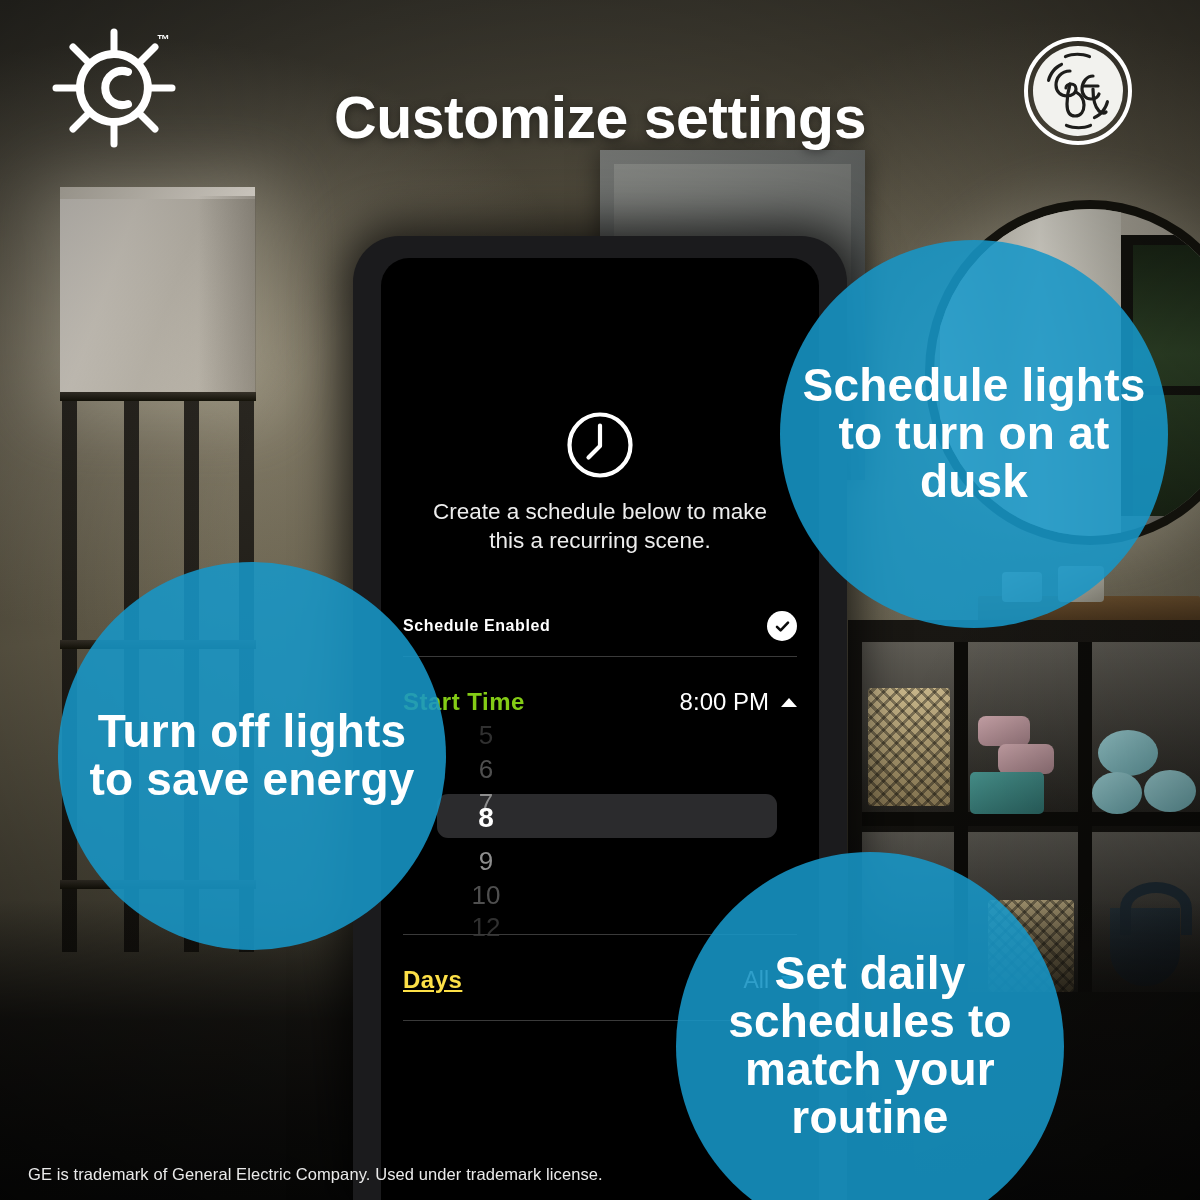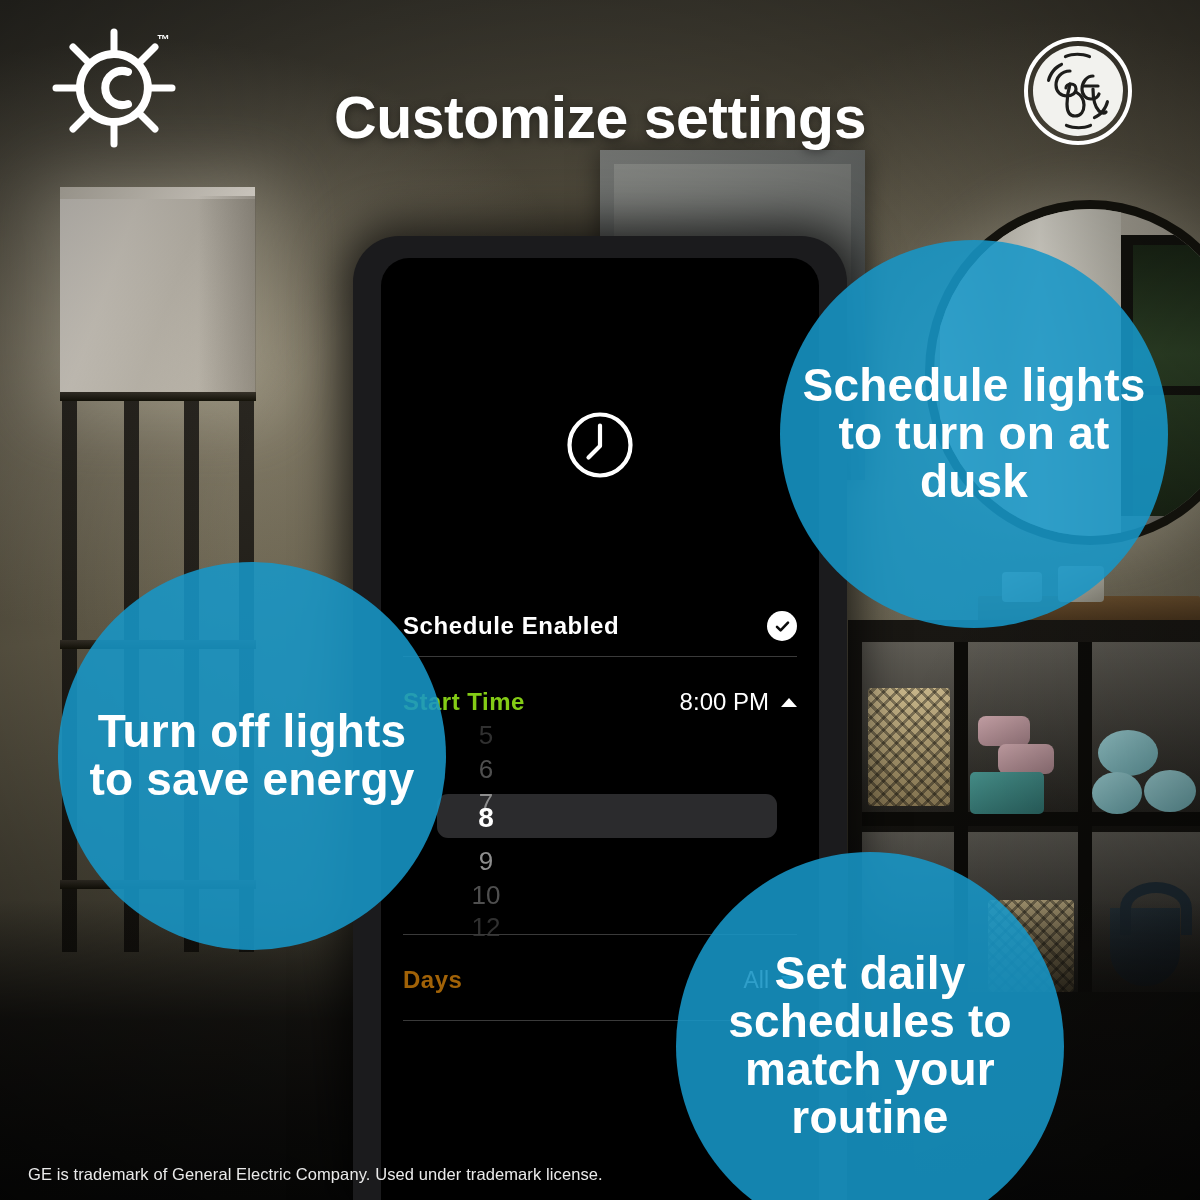--- a/index.html
+++ b/index.html
@@ -171,21 +171,21 @@
   .schedule-desc {
     position:absolute; left:38px; right:38px; top:240px; text-align:center;
     color:#ededed; font-size:22.5px; line-height:1.28; font-weight:400;
   }
 
   .row {
     position:absolute; left:22px; right:22px; display:flex; align-items:center;
     justify-content:space-between; color:#fff;
   }
   .row-enabled { top:345px; height:46px; }
-  .row-enabled .lbl { font-size:24px; font-weight:700; letter-spacing:.6px; }
+  .row-enabled .lbl { font-size:16px; font-weight:700; letter-spacing:.6px; }
   .check-circle {
     width:30px; height:30px; border-radius:50%; background:#fff;
     display:flex; align-items:center; justify-content:center;
   }
   .check-circle svg { display:block; }
 
   .hr { position:absolute; left:22px; right:22px; height:1px; background:#3a3a3a; }
   .hr1 { top:398px; }
   .hr2 { top:676px; }
 
@@ -210,21 +210,21 @@
     position:absolute; left:0; width:100%; text-align:center;
     font-size:26px; color:#6d6d6d; font-weight:400;
   }
   .pcol.ampm .it { text-align:left; padding-left:22px; }
   .pcol .it[data-lvl="0"] { color:#fff; font-weight:600; font-size:28px; }
   .pcol .it[data-lvl="1"] { color:#8d8d8d; }
   .pcol .it[data-lvl="2"] { color:#4f4f4f; }
   .pcol .it[data-lvl="3"] { color:#303030; }
 
   .row-days { top:700px; height:44px; }
-  .row-days .lbl { font-size:24px; font-weight:700; color:#a16207; letter-spacing:.5px; }
+  .row-days .lbl { font-size:24px; font-weight:700; color:#fde047; letter-spacing:.5px;text-decoration:underline; }
   .row-days .val { font-size:23px; color:#d8d8d8; display:flex; align-items:center; gap:12px; }
   .caret-dn {
     width:0; height:0; border-left:8px solid transparent; border-right:8px solid transparent;
     border-top:9px solid #2e9ccc;
   }
   .hr3 { top:762px; }
 
   
   .bubble {
     position:absolute; border-radius:50%;
@@ -317,20 +317,21 @@
 
 
 
       <div class="clock-icon">
         <svg width="74" height="74" viewBox="0 0 74 74">
           <circle cx="37" cy="37" r="30.5" fill="none" stroke="#fff" stroke-width="4.2"></circle>
           <path d="M37 17.5 L37 38 L25.5 49.5" fill="none" stroke="#fff" stroke-width="4.2" stroke-linecap="round" stroke-linejoin="round"></path>
         </svg>
       </div>
 
+      <div class="schedule-desc">Create a schedule below to make this a recurring scene.</div>
 
       <div class="row row-enabled">
         <span class="lbl">Schedule Enabled</span>
         <span class="check-circle">
           <svg width="19" height="19" viewBox="0 0 19 19">
             <path d="M4 9.8 L7.6 13.4 L15 5.6" fill="none" stroke="#0a0a0a" stroke-width="2.6" stroke-linecap="round" stroke-linejoin="round"></path>
           </svg>
         </span>
       </div>
       <div class="hr hr1"></div>

